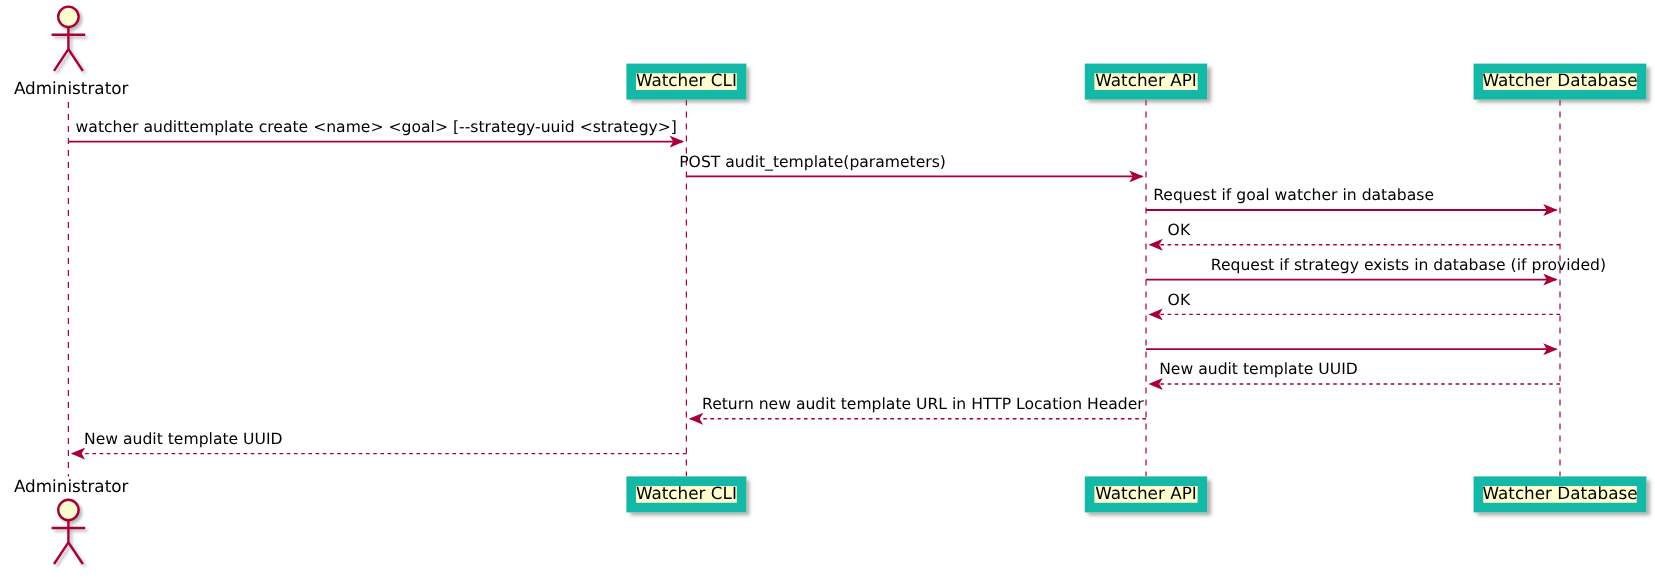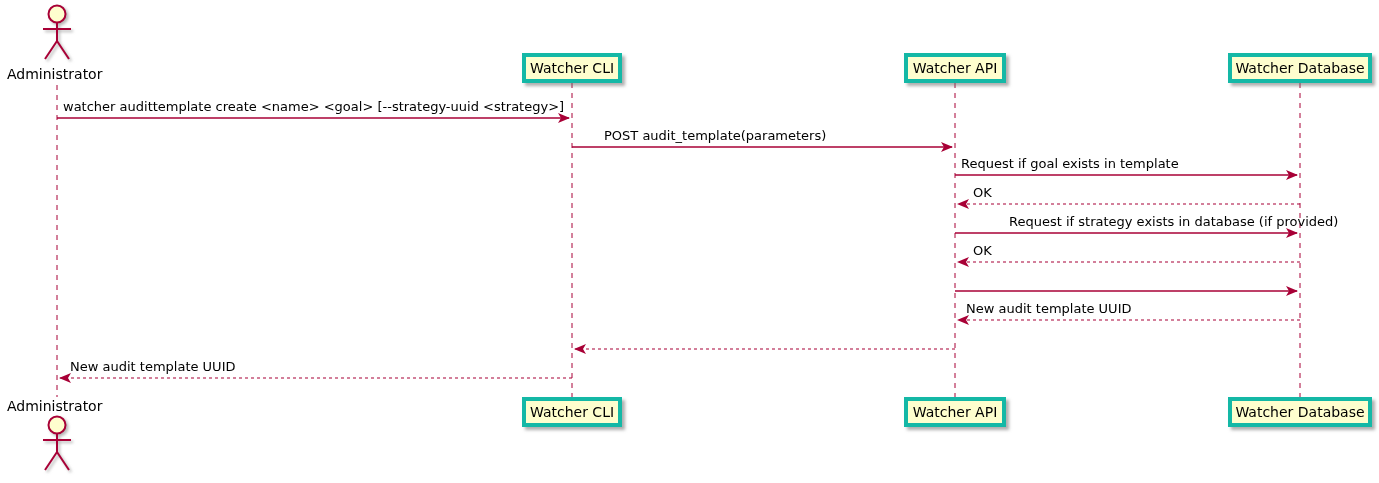--- a/index.html
+++ b/index.html
@@ -2,26 +2,26 @@
 <html><head>
 <meta charset="utf-8">
 <style>
   * { margin:0; padding:0; box-sizing:border-box; }
   body { background:#ffffff; font-family:"DejaVu Sans","Liberation Sans",sans-serif; }
   .canvas {
     position:relative; width:1379px; height:483px; background:#ffffff; overflow:hidden;
   }
   .svg-layer { position:absolute; left:0; top:0; width:1379px; height:483px; }
   .participant {
-    position:absolute; height:30px; background:#FEFECE; border:4px solid #14b8a6;
+    position:absolute; height:30px; background:#FEFECE; border:8px solid #14b8a6;
     color:#000; font-size:14px; display:flex; align-items:center; justify-content:center;
     box-shadow:3px 3px 3px rgba(110,110,110,0.55); white-space:nowrap; padding:0 6px;
   }
   .actor-label {
-    position:absolute; color:#000; font-size:14px; white-space:nowrap; text-align:left;
+    position:absolute; color:#000; font-size:14px; white-space:nowrap; text-align:right;
   }
   .actor-figure { position:absolute; filter:drop-shadow(2.5px 2.5px 1.5px rgba(120,120,120,0.55)); }
   .msg-label {
     position:absolute; color:#000; font-size:13px; white-space:nowrap; height:16px; line-height:16px;
   }
   .msg-label.right { text-align:right; }
 </style>
 </head>
 <body>
 
@@ -58,26 +58,27 @@
     <line x1="20" y1="38" x2="8" y2="56" stroke="#A80036" stroke-width="2"></line>
     <line x1="20" y1="38" x2="32" y2="56" stroke="#A80036" stroke-width="2"></line>
   </svg>
   <div class="actor-label" style="left:7px; top:66px; width:100px;">Administrator</div>
 
   <div class="participant" style="left:522px; top:53px; width:100px;">Watcher CLI</div>
   <div class="participant" style="left:904px; top:53px; width:102px;">Watcher API</div>
   <div class="participant" style="left:1228px; top:53px; width:144px;">Watcher Database</div>
 
   <div class="msg-label" style="left:63px; top:99px;">watcher audittemplate create &lt;name&gt; &lt;goal&gt; [--strategy-uuid &lt;strategy&gt;]</div>
-  <div class="msg-label" style="left:604px; top:128px;">POST audit_template(parameters)</div>
-  <div class="msg-label" style="left:961px; top:156px;">Request if goal exists in template</div>
+  <div class="msg-label" style="left:566px; top:128px;">POST audit_template(parameters)</div>
+  <div class="msg-label" style="left:961px; top:156px;">Request if goal watcher in database</div>
   <div class="msg-label" style="left:973px; top:185px;">OK</div>
   <div class="msg-label" style="left:961px; top:214px;margin-left:48px;">Request if strategy exists in database (if provided)</div>
   <div class="msg-label" style="left:973px; top:243px;">OK</div>
   <div class="msg-label" style="left:966px; top:301px;">New audit template UUID</div>
+  <div class="msg-label right" style="left:585px; top:330px; width:363px;">Return new audit template URL in HTTP Location Header</div>
   <div class="msg-label" style="left:70px; top:359px;">New audit template UUID</div>
 
   <div class="participant" style="left:522px; top:397px; width:100px;">Watcher CLI</div>
   <div class="participant" style="left:904px; top:397px; width:102px;">Watcher API</div>
   <div class="participant" style="left:1228px; top:397px; width:144px;">Watcher Database</div>
 
   <div class="actor-label" style="left:7px; top:398px; width:100px;">Administrator</div>
   <svg class="actor-figure" style="left:37px; top:414px;" width="40" height="59" viewBox="0 0 40 59" xmlns="http://www.w3.org/2000/svg">
     <circle cx="20" cy="11" r="8.5" fill="#FEFECE" stroke="#A80036" stroke-width="2"></circle>
     <line x1="20" y1="19.5" x2="20" y2="38" stroke="#A80036" stroke-width="2"></line>

